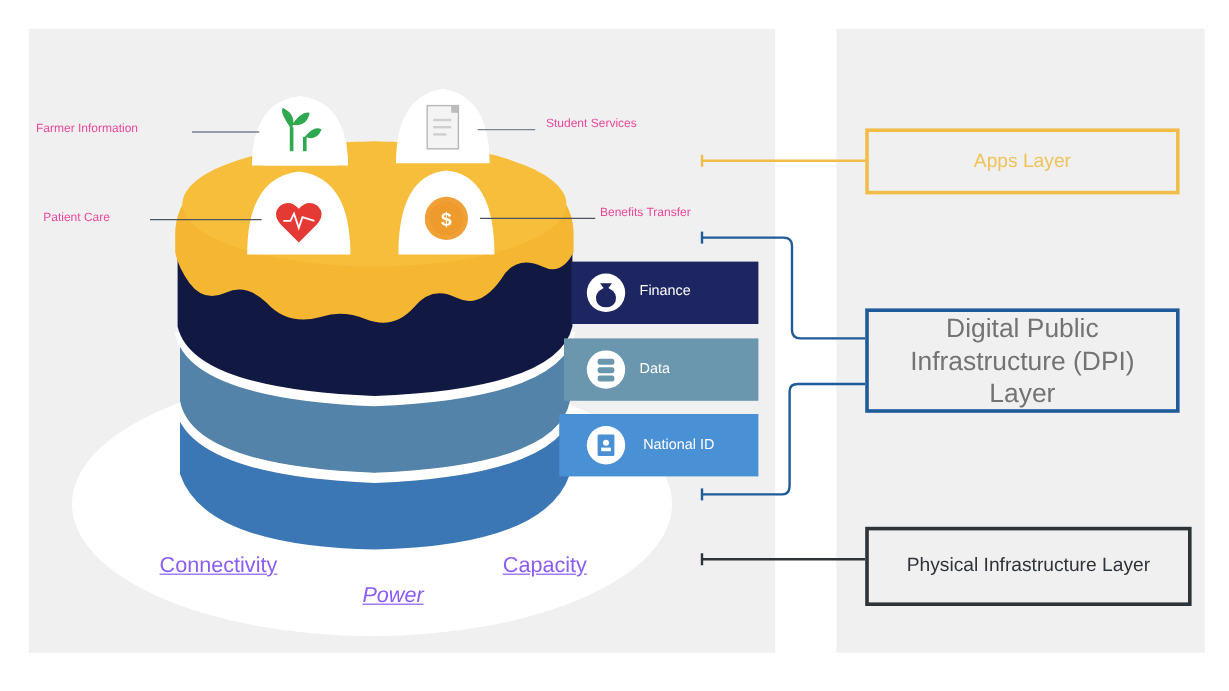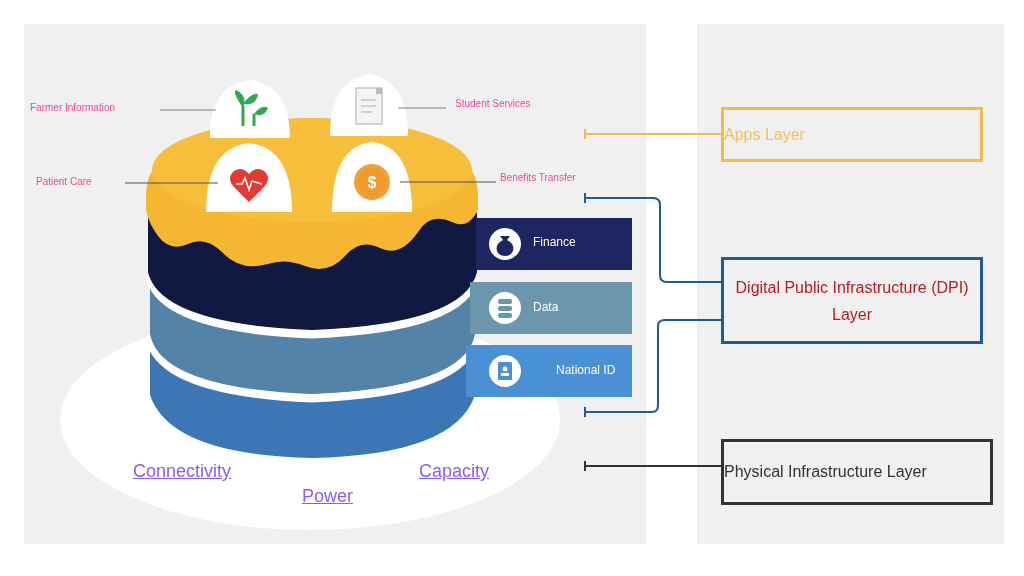--- a/index.html
+++ b/index.html
@@ -6,25 +6,25 @@
   body { width:1024px; height:576px; position:relative; overflow:hidden;
          font-family:"Liberation Sans", sans-serif; }
   .panel { position:absolute; background:#f0f0f1; }
   #panel-left { left:24px; top:24px; width:622px; height:520px; }
   #panel-right { left:697px; top:24px; width:307px; height:520px; }
   svg#art { position:absolute; left:0; top:0; width:1024px; height:576px; }
   .lbl { position:absolute; font-size:10px; color:#ec4899; white-space:nowrap; }
   .base-lbl { position:absolute; font-size:18px; color:#8b5cf6; text-decoration:underline; white-space:nowrap; }
   .tier-lbl { position:absolute; font-size:12px; color:#ffffff; white-space:nowrap; }
   .layer-box { position:absolute; box-sizing:border-box; display:flex; align-items:center;
-               justify-content:flex-start; text-align:center; background:#f0f0f1; }
+               justify-content:center; text-align:center; background:#f0f0f1; }
   #box-apps { left:721px; top:107px; width:262px; height:55px; border:3px solid #f1bd48;
               color:#f0c25a; font-size:16px; }
   #box-dpi { left:721px; top:257px; width:262px; height:87px; border:3px solid #1f5a99;
-             color:#b91c1c; font-size:16px; line-height:27px; padding:0 8px; }
+             color:#737373; font-size:22px; line-height:27px; padding:0 8px; }
   #box-phys { left:721px; top:439px; width:272px; height:66px; border:3px solid #2e3338;
               color:#2e3338; font-size:16px; }
 </style>
 </head>
 <body>
 
 <div class="panel" id="panel-left"></div>
 <div class="panel" id="panel-right"></div>
 
 <svg id="art" viewBox="0 0 1024 576">
@@ -125,24 +125,24 @@
   </g>
 </svg>
 
 <div class="lbl" style="left:30px;top:102px;">Farmer Information</div>
 <div class="lbl" style="left:455px;top:98px;">Student Services</div>
 <div class="lbl" style="left:36px;top:176px;">Patient Care</div>
 <div class="lbl" style="left:500px;top:172px;">Benefits Transfer</div>
 
 <div class="tier-lbl" style="left:533px;top:235px;">Finance</div>
 <div class="tier-lbl" style="left:533px;top:300px;">Data</div>
-<div class="tier-lbl" style="left:556px;top:363px;">National ID</div>
+<div class="tier-lbl" style="left:536px;top:363px;">National ID</div>
 
 <div class="base-lbl" style="left:133px;top:461px;">Connectivity</div>
-<div class="base-lbl" style="left:302px;top:486px;">Power</div>
+<div class="base-lbl" style="left:302px;top:486px;font-style:italic;">Power</div>
 <div class="base-lbl" style="left:399px;top:461px;margin-left:20px;">Capacity</div>
 
 <div class="layer-box" id="box-apps">
   <span>Apps Layer</span>
 </div>
 <div class="layer-box" id="box-dpi">
   <span>Digital Public Infrastructure (DPI) Layer</span>
 </div>
 <div class="layer-box" id="box-phys">
   <span>Physical Infrastructure Layer</span>

